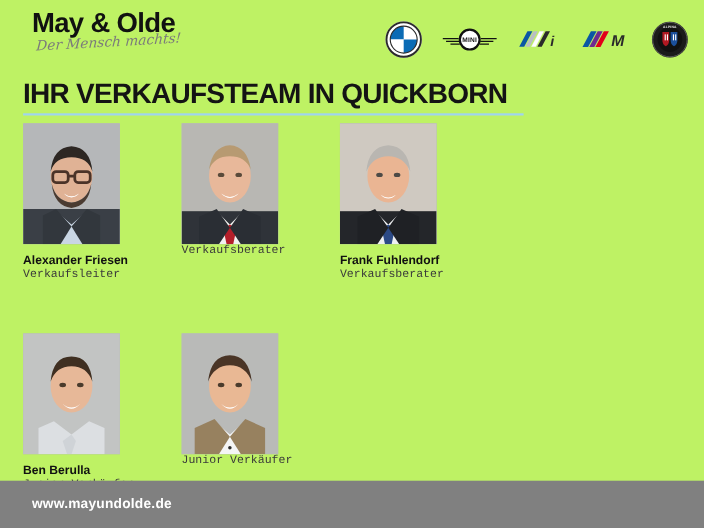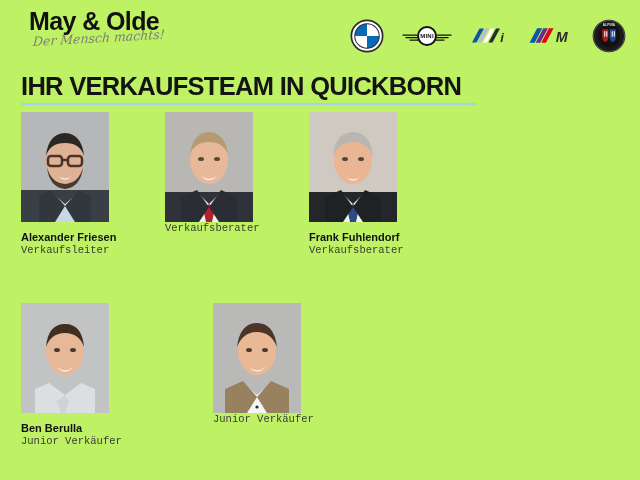--- a/index.html
+++ b/index.html
@@ -90,21 +90,21 @@
   
   .grid {
     position: absolute;
     left: 21px; top: 112px;
     width: 600px;
   }
   .row {
     display: flex;
     gap: 0px;
   }
-  .row.row-2 { margin-top: 46px; gap: 48px; }
+  .row.row-2 { margin-top: 46px; }
   .member { width: 144px; }
   .photo {
     width: 88px;
     height: 110px;
     overflow: hidden;
     position: relative;
     background: #b7b9bb;
   }
   .member-name {
     margin-top: 9px;
@@ -364,14 +364,17 @@
               <path d="M36 64 q8 7 16 0 q-8 9 -16 0 z" fill="#ffffff"></path>
             </g>
           </svg>
         </div>
         <div class="member-role">Junior Verkäufer</div>
       </div>
 
     </div>
   </div>
 
+  <div class="footer">
+    <div class="footer-url">www.mayundolde.de</div>
+  </div>
 
 </div>
 
 </body></html>

